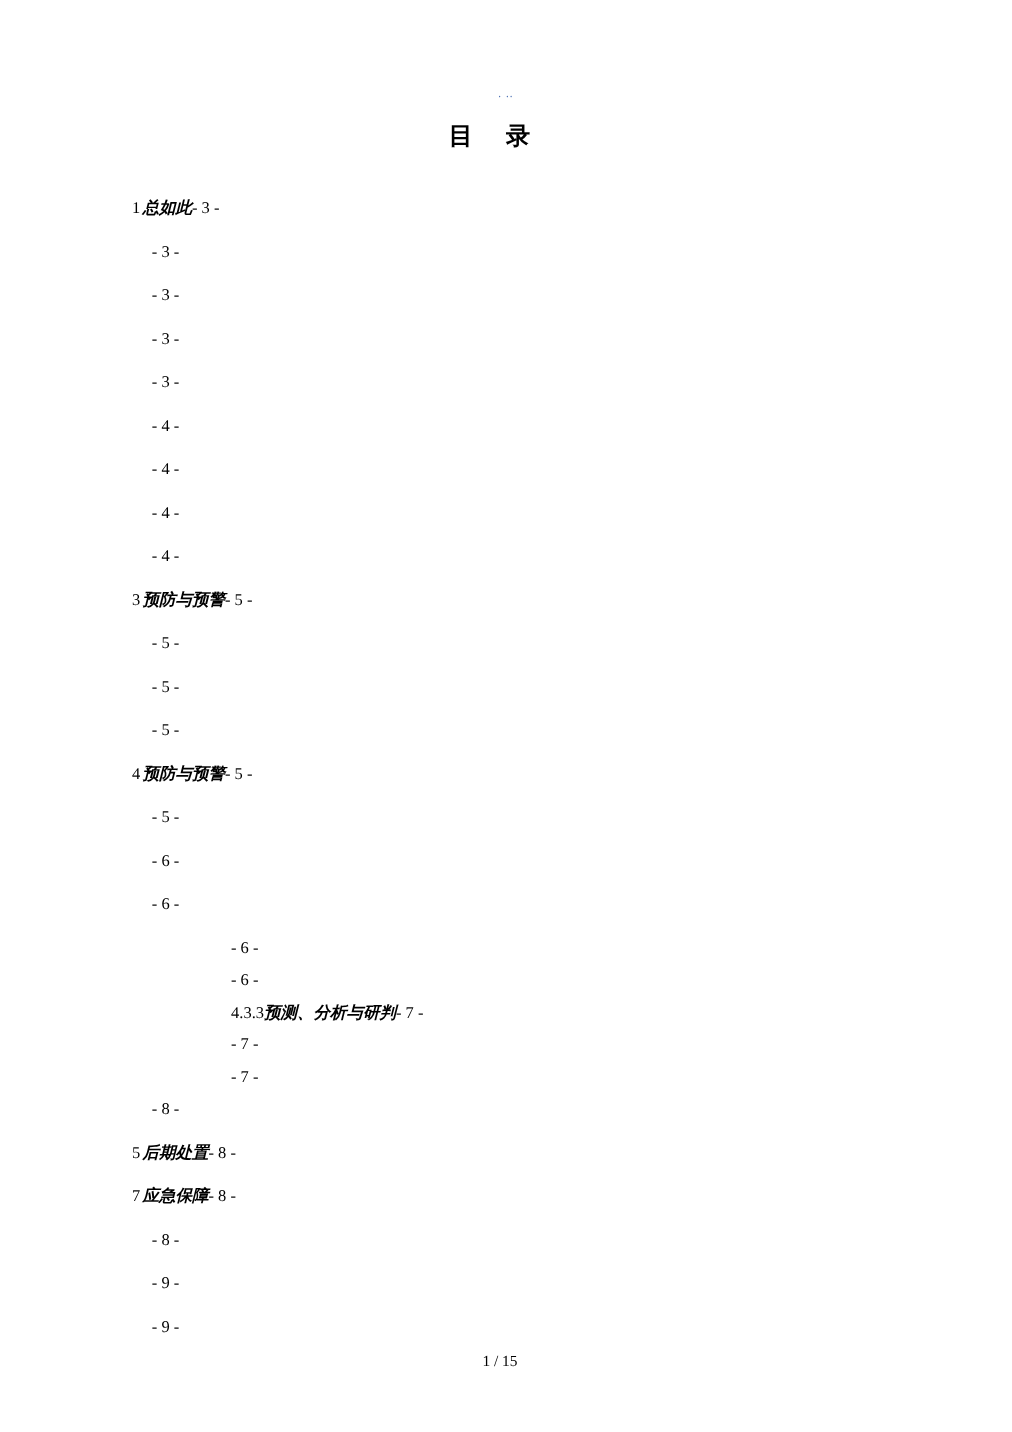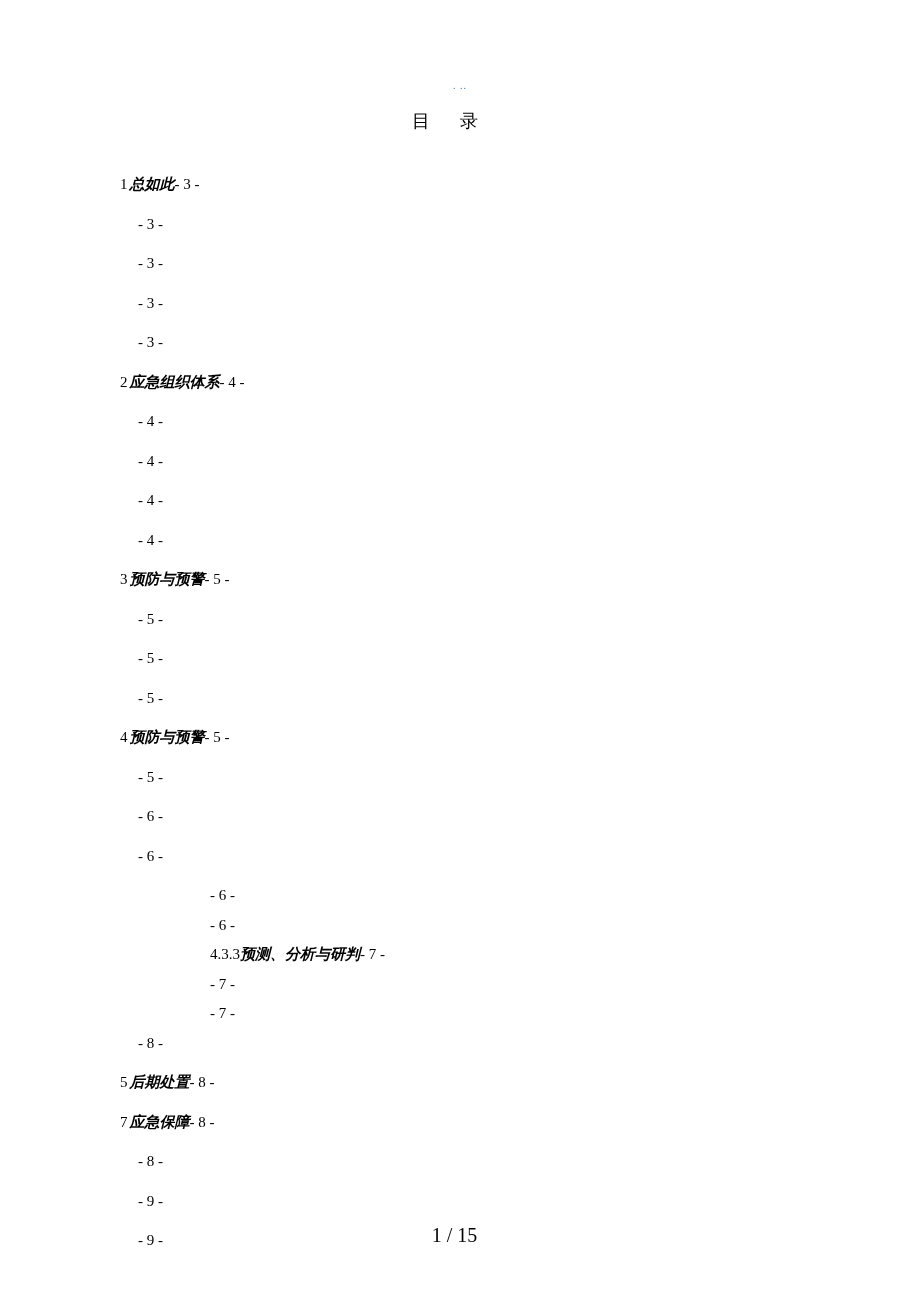--- a/index.html
+++ b/index.html
@@ -18,22 +18,22 @@
   }
   .header-mark {
     text-align: center;
     font-size: 10px;
     color: #4a6fb3;
     margin-bottom: 18px;
     letter-spacing: 1px;
   }
   .title {
     text-align: center;
-    font-weight: normal;
-    font-size: 18px;
+    font-weight: bold;
+    font-size: 22px;
     letter-spacing: 30px;
     margin-bottom: 40px;
   }
   .toc {
     font-size: 15px;
     line-height: 1.5;
   }
   .toc-item {
     margin: 0 0 17px 0;
   }
@@ -70,36 +70,35 @@
   .toc-item.subsub .page-ref {
     font-style: normal;
     font-weight: normal;
   }
   .footer {
     position: absolute;
     bottom: 55px;
     left: 0;
     right: 11px;
     text-align: center;
-    font-size: 20px;
+    font-size: 14px;
   }
 </style>
 </head>
 <body>
 
 <div class="page">
   <div class="header-mark">. ..</div>
   <div class="title">目录</div>
   <div class="toc" id="toc">
       <div class="toc-item section"><span class="num">1</span><span class="label">总如此</span><span class="page-ref">- 3 -</span></div>
       <div class="toc-item sub"><span class="page-ref">- 3 -</span></div>
       <div class="toc-item sub"><span class="page-ref">- 3 -</span></div>
       <div class="toc-item sub"><span class="page-ref">- 3 -</span></div>
       <div class="toc-item sub"><span class="page-ref">- 3 -</span></div>
-      <div class="toc-item section"><span class="num">2</span><span class="label">应急组织体系</span><span class="page-ref">- 4 -</span></div>
       <div class="toc-item sub"><span class="page-ref">- 4 -</span></div>
       <div class="toc-item sub"><span class="page-ref">- 4 -</span></div>
       <div class="toc-item sub"><span class="page-ref">- 4 -</span></div>
       <div class="toc-item sub"><span class="page-ref">- 4 -</span></div>
       <div class="toc-item section"><span class="num">3</span><span class="label">预防与预警</span><span class="page-ref">- 5 -</span></div>
       <div class="toc-item sub"><span class="page-ref">- 5 -</span></div>
       <div class="toc-item sub"><span class="page-ref">- 5 -</span></div>
       <div class="toc-item sub"><span class="page-ref">- 5 -</span></div>
       <div class="toc-item section"><span class="num">4</span><span class="label">预防与预警</span><span class="page-ref">- 5 -</span></div>
       <div class="toc-item sub"><span class="page-ref">- 5 -</span></div>

